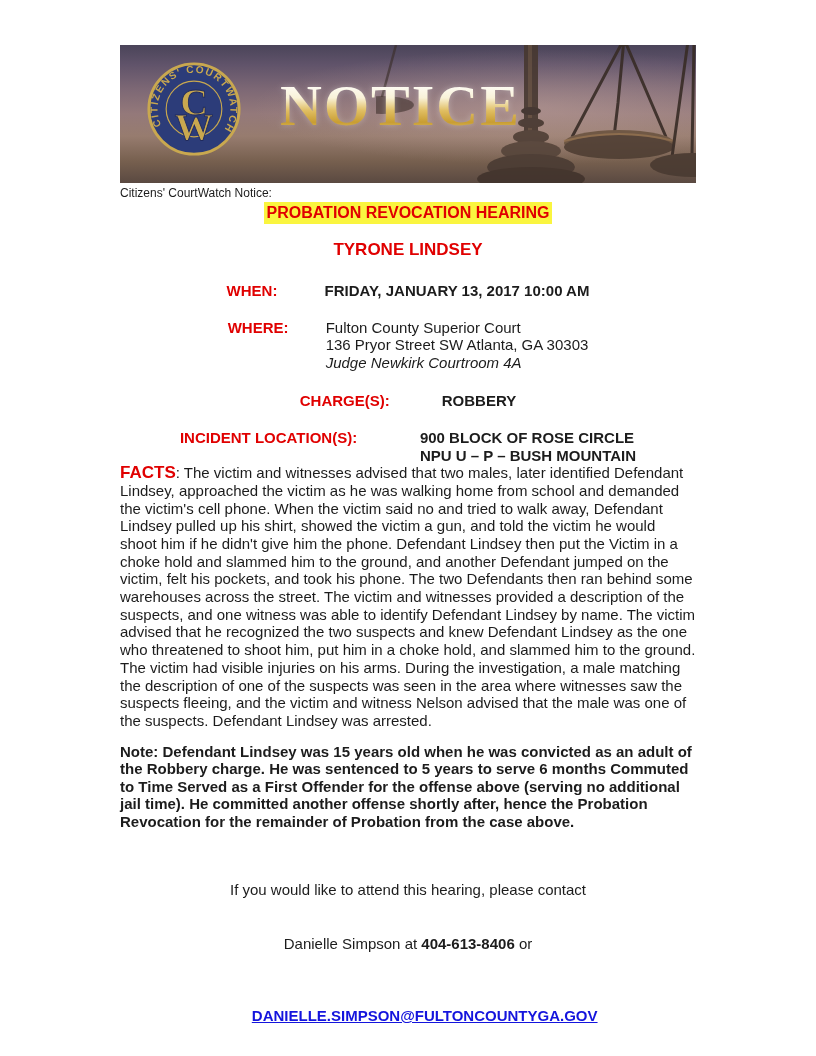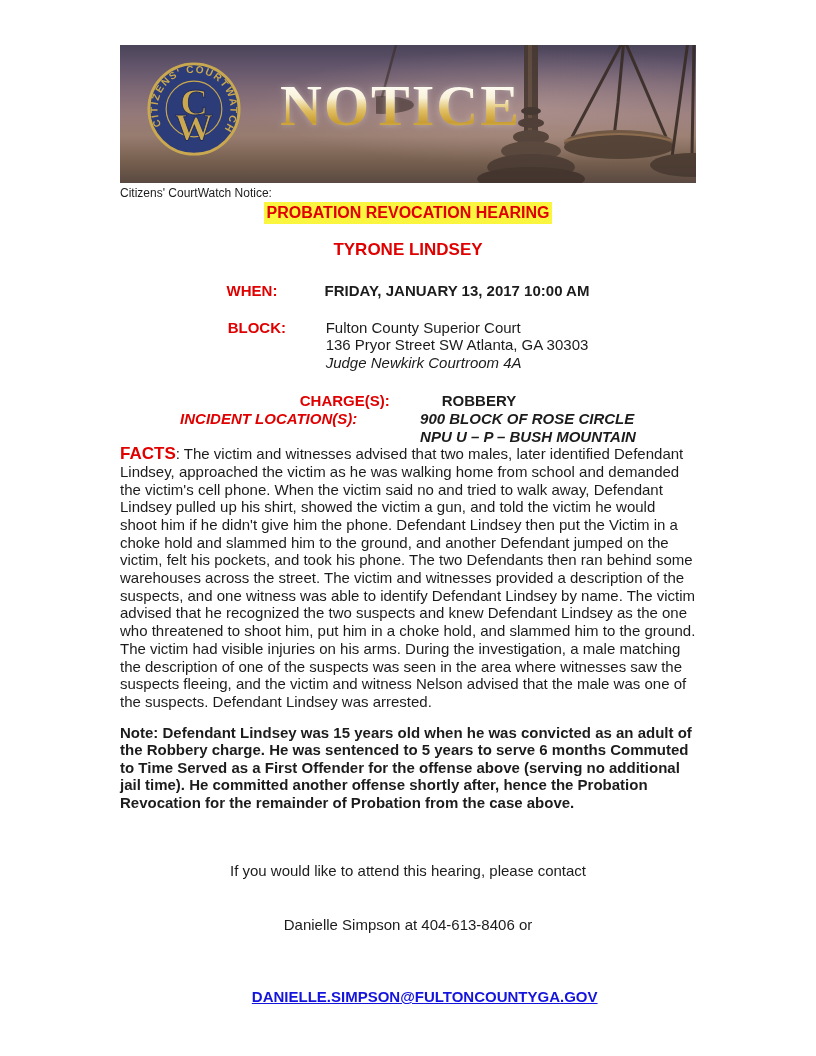--- a/index.html
+++ b/index.html
@@ -45,33 +45,33 @@
 
   
   .row{display:flex;font-size:15px;line-height:17.6px;justify-content:center;}
   .row .lbl{color:var(--red);font-weight:bold;flex:0 0 auto;}
   .row-when{margin-top:23px;}
   .row-when .lbl{width:98px;}
   .row-where{margin-top:19px;}
   .row-where .lbl{width:98px;}
   .row-charge{margin-top:21px;}
   .row-charge .lbl{width:142px;}
-  .row-incident{font-style:italic;}
+  .row-incident{margin-top:19px;}
   .row-incident .lbl{width:240px;}
   .val-b{font-weight:bold;}
   .italic{font-style:italic;}
 
   
   .facts{font-size:15px;line-height:17.7px;white-space:pre-wrap;}
   .facts-label{color:var(--red);font-weight:bold;font-size:17px;}
   .note{margin-top:13px;font-size:15px;line-height:17.5px;font-weight:bold;white-space:pre-wrap;}
 
   
   .contact{margin-top:15px;text-align:center;font-size:15px;line-height:18px;white-space:pre-wrap;}
-  .contact .bold{font-weight:normal;}
+  .contact .bold{font-weight:bold;}
   .contact-link{
     display:inline-block;color:var(--link);font-weight:bold;text-decoration:underline;cursor:pointer;
   }
 </style>
 </head>
 <body>
 
 <div class="page">
   <div class="content">
 
@@ -121,21 +121,21 @@
       <span class="title-hl">PROBATION REVOCATION HEARING</span>
     </div>
     <div class="defendant">TYRONE LINDSEY</div>
 
     <div class="row row-when">
       <span class="lbl">WHEN:</span>
       <span class="val-b">FRIDAY, JANUARY 13, 2017 10:00 AM</span>
     </div>
 
     <div class="row row-where">
-      <span class="lbl">BLOCK:</span>
+      <span class="lbl">WHERE:</span>
       <span>
         <div>Fulton County Superior Court</div>
         <div>136 Pryor Street SW Atlanta, GA 30303</div>
         <div class="italic">Judge Newkirk Courtroom 4A</div>
       </span>
     </div>
 
     <div class="row row-charge">
       <span class="lbl">CHARGE(S):</span>
       <span class="val-b">ROBBERY</span>

